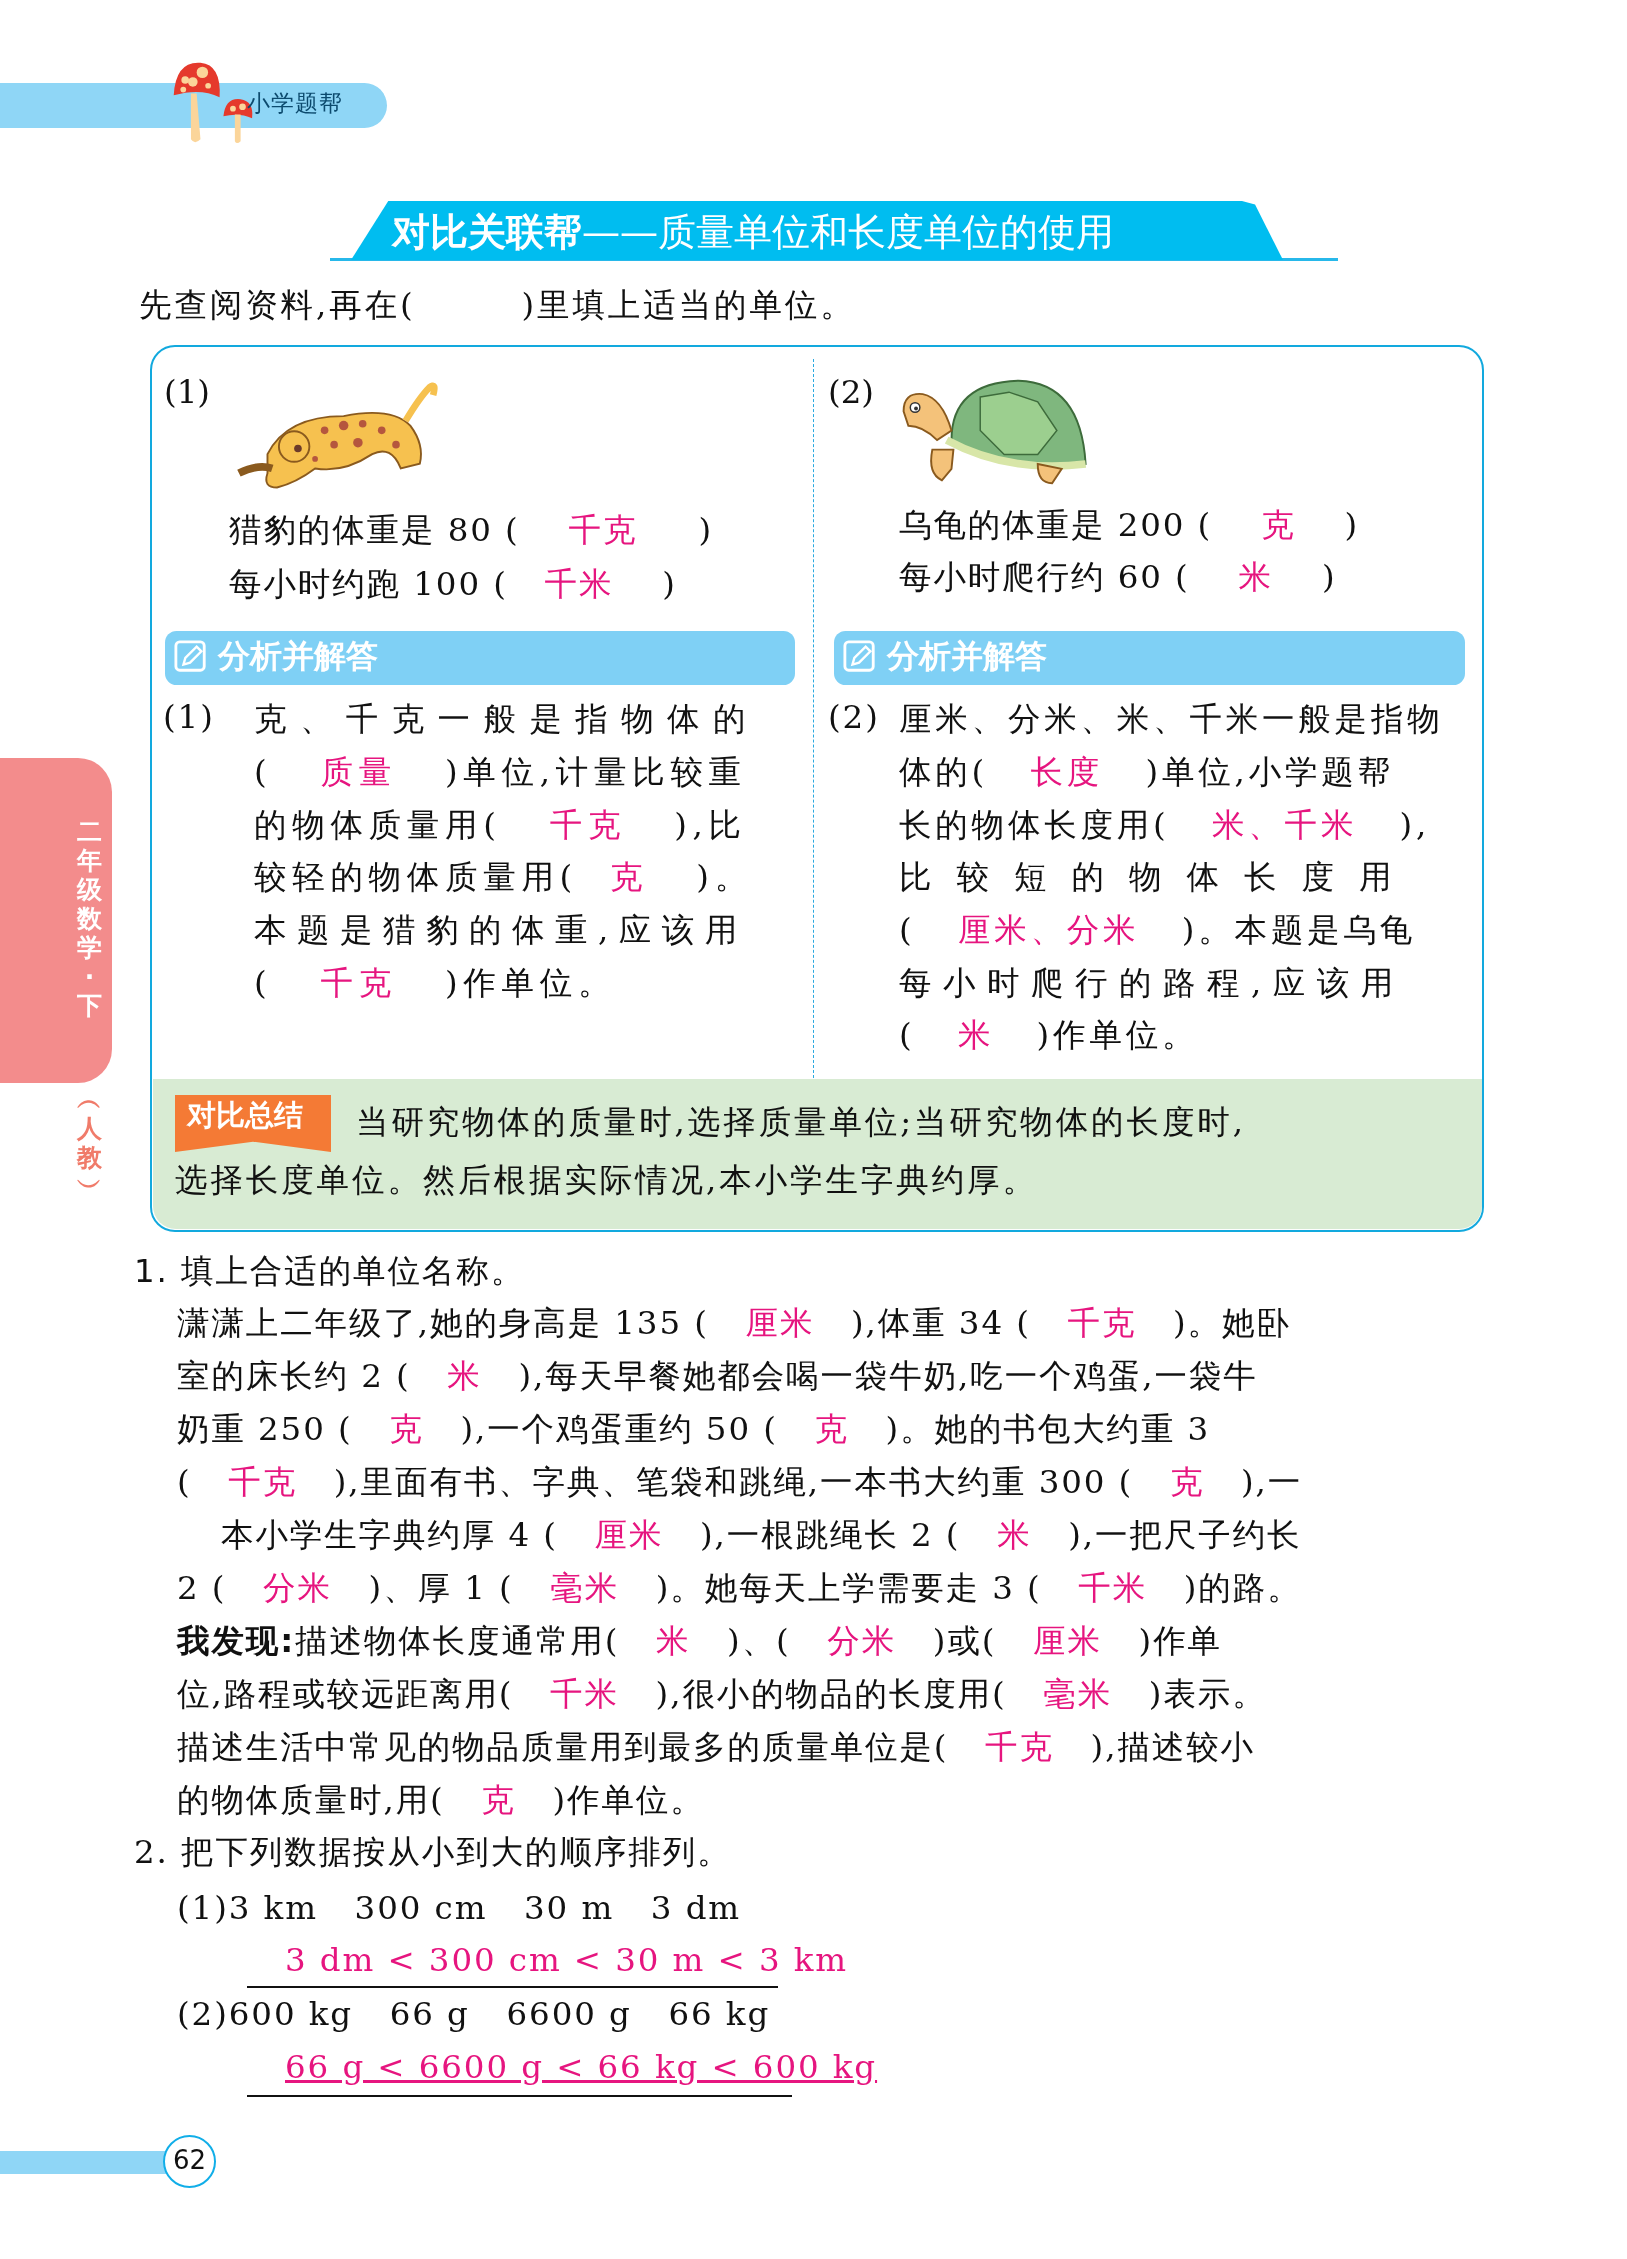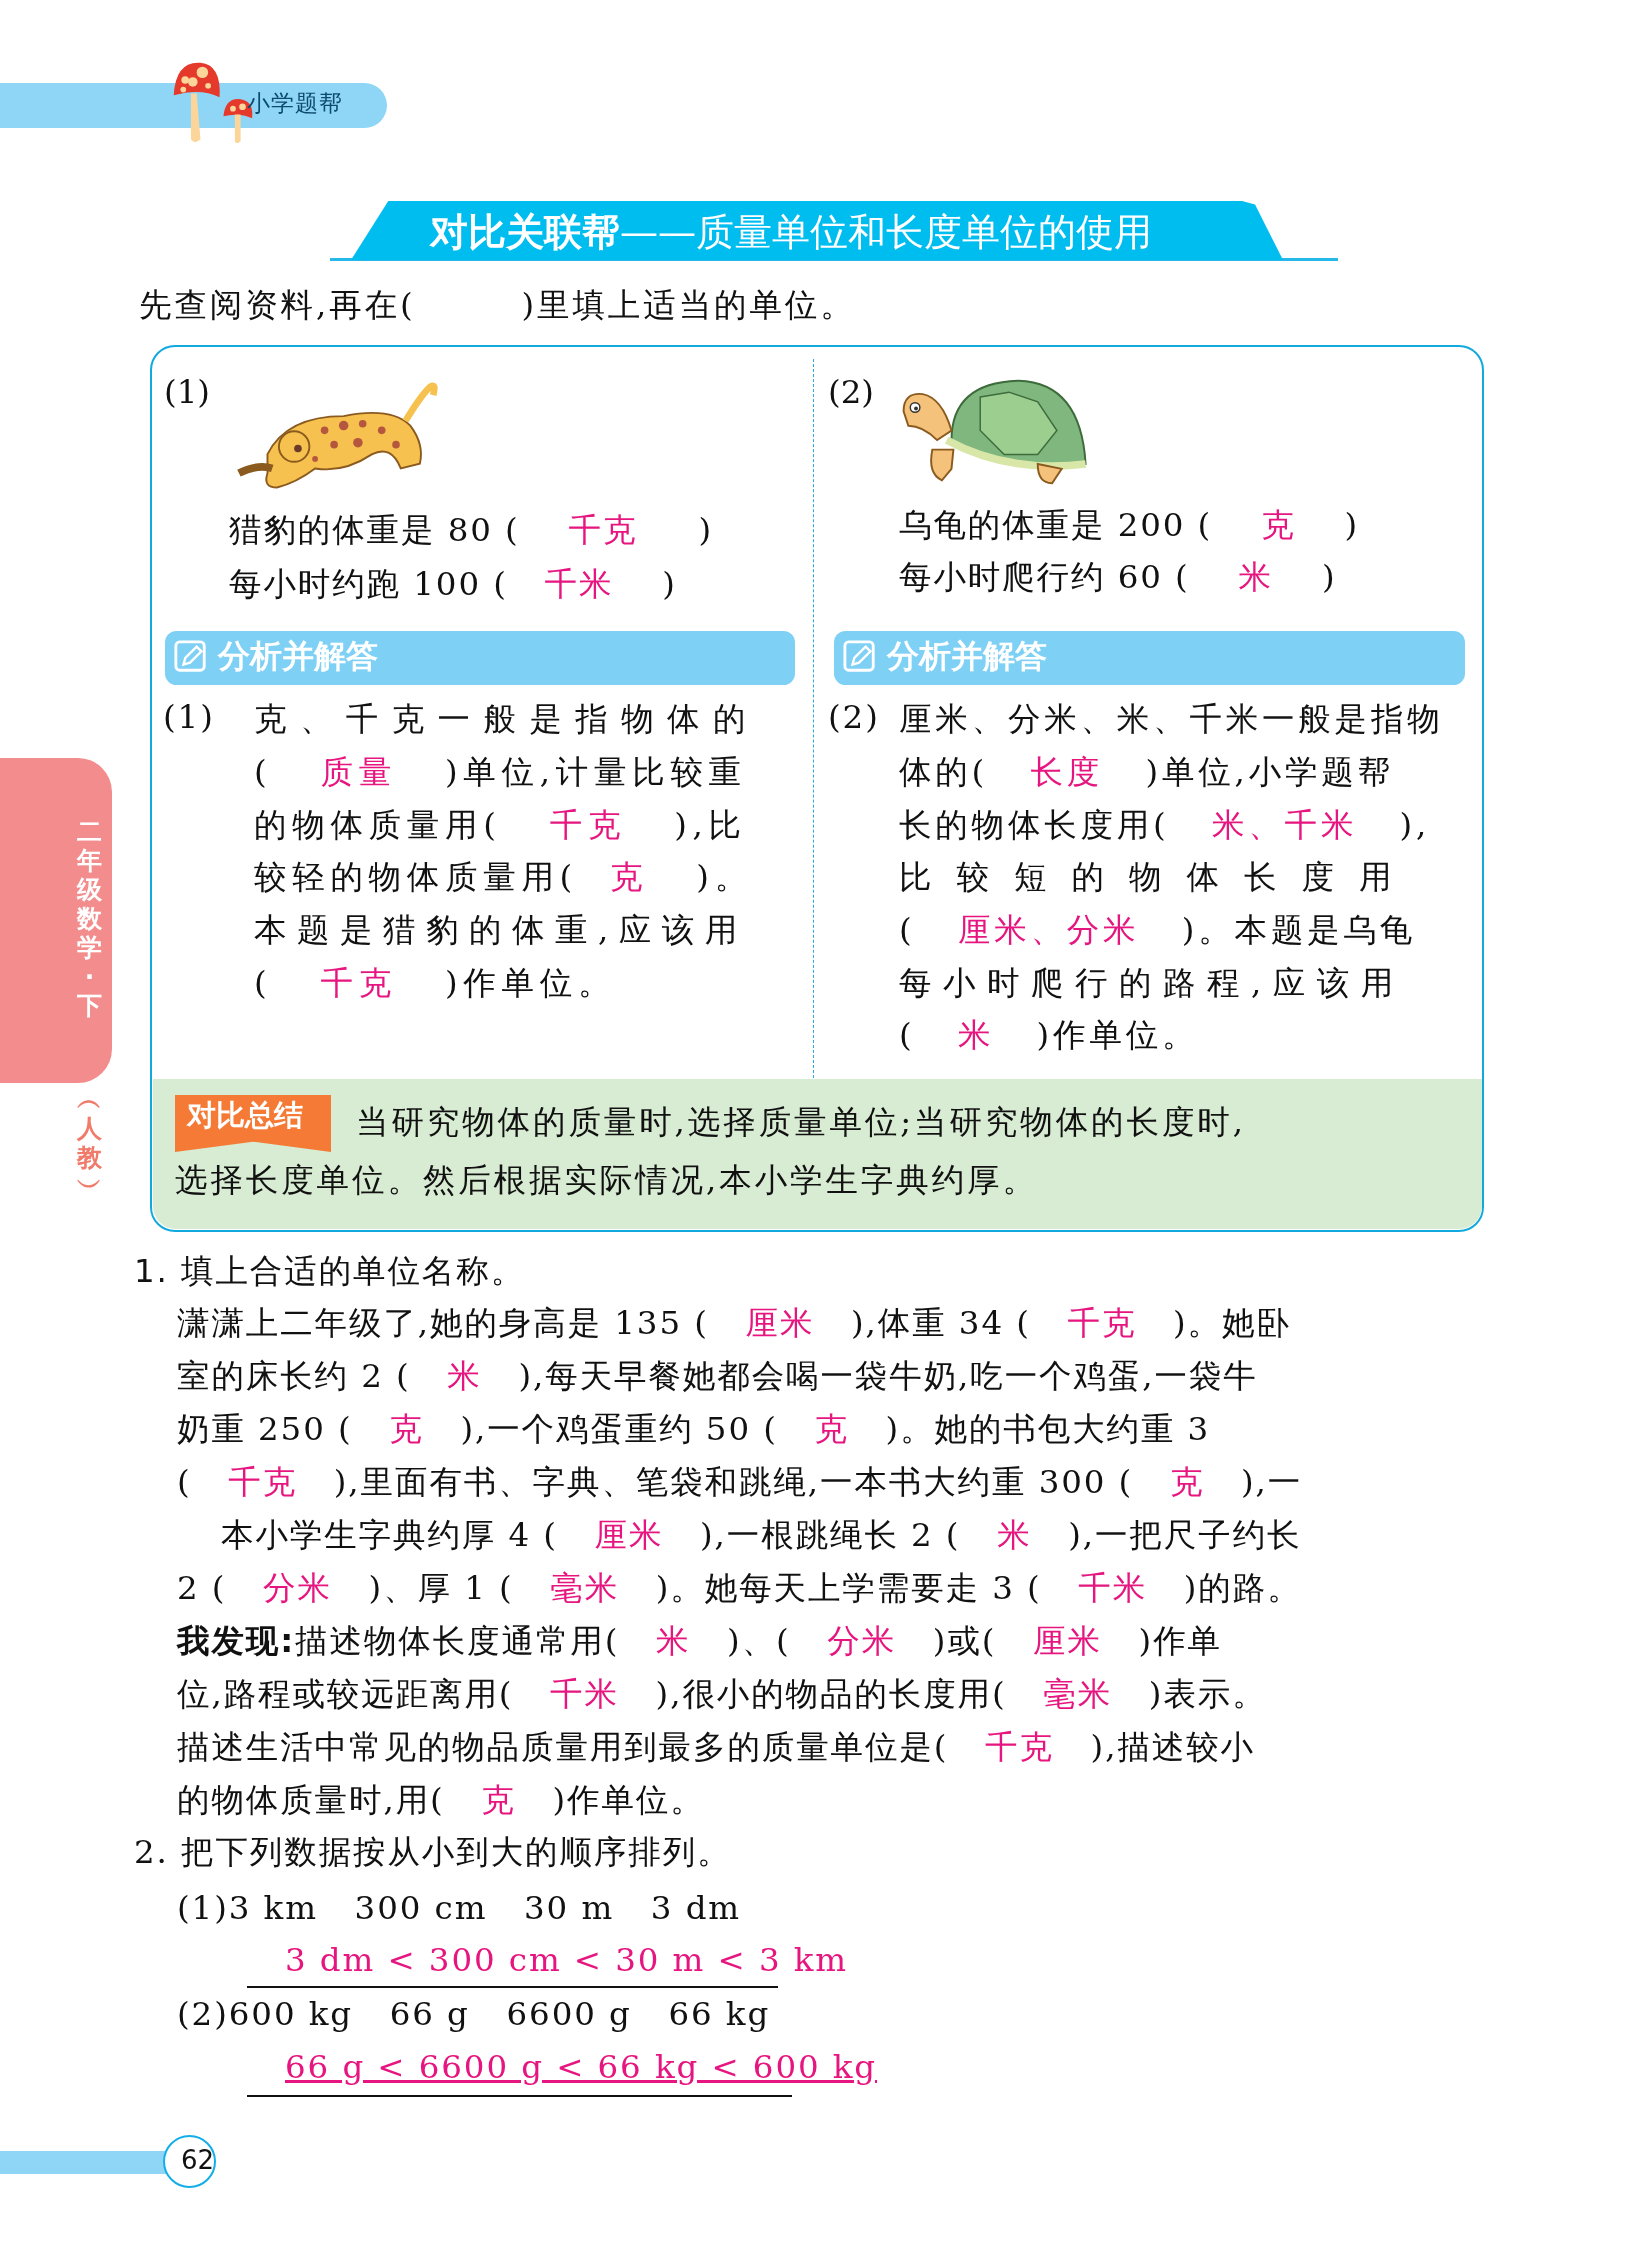--- a/index.html
+++ b/index.html
@@ -9,21 +9,21 @@
 
   
   .top-bar { left: 0; top: 83px; width: 387px; height: 45px; background: #8fd6f6; border-radius: 0 23px 23px 0; }
   .top-bar-label { left: 247px; top: 88px; font-family: "DejaVu Sans", sans-serif; font-size: 23px; color: #0c4a6e; letter-spacing: 1px; }
   .mushroom { left: 164px; top: 59px; width: 115px; height: 86px; }
 
   
   .banner-line { left: 330px; top: 258px; width: 1008px; height: 2.9px; background: #27b8ea; }
   .banner { left: 351px; top: 201px; width: 932px; height: 59px; background: #00bdf0;
             clip-path: polygon(0 100%, 4% 0, 95.6% 0, 97% 6%, 100% 100%); }
-  .banner-text { left: 392px; top: 206px; height: 53px; line-height: 53px; color: #fff; font-size: 38px; white-space: nowrap; margin-left: 38px; }
+  .banner-text { left: 392px; top: 206px; height: 53px; line-height: 53px; color: #fff; font-size: 38px; white-space: nowrap; }
   .banner-text .bold { font-family: "DejaVu Sans", sans-serif; font-weight: bold; }
   .banner-text .thin { font-family: "DejaVu Serif", serif; font-weight: normal; }
 
   .instruction { left: 139px; top: 284px; font-size: 32.5px; letter-spacing: 2.9px; white-space: pre; }
 
   
   .main-box { left: 150px; top: 345px; width: 1334px; height: 887px; border: 2.9px solid #12a9de; border-radius: 25px; overflow: hidden; background: #fff; }
   .divider { left: 813px; top: 359px; width: 0; height: 719px; border-left: 1.9px dashed #2aa9e0; }
   .summary-band { left: 153px; top: 1079px; width: 1329px; height: 150px; background: #d8ebd3; border-radius: 0 0 23px 23px; }
 
@@ -40,21 +40,21 @@
   .summary-tag-text { left: 187px; top: 1096px; font-family: "DejaVu Sans", sans-serif; font-weight: bold; color: #fff; font-size: 29px; }
 
   
   .side-tab { left: 0; top: 758px; width: 112px; height: 325px; background: #f38c8c; border-radius: 0 34px 34px 0; }
   .side-tab-text { left: 75px; top: 817px; width: 29px; font-family: "DejaVu Sans", sans-serif; font-weight: bold; color: #fff; font-size: 25px; line-height: 29px; text-align: center; }
   .side-edition { left: 75px; top: 1085px; width: 29px; font-family: "DejaVu Sans", sans-serif; font-weight: bold; color: #f07b6a; font-size: 25px; line-height: 29px; text-align: center; }
 
   
   .page-bar { left: 0; top: 2151px; width: 167px; height: 23px; background: #8fd6f6; }
   .page-circle { left: 163px; top: 2135px; width: 53px; height: 53px; border: 2.9px solid #11aee8; border-radius: 50%; background: #fff;
-                 font-family: "DejaVu Sans", sans-serif; font-size: 26px; line-height: 47px; text-align: right; color: #111; }
+                 font-family: "DejaVu Sans", sans-serif; font-size: 26px; line-height: 47px; text-align: center; color: #111; }
 
   .underline { height: 1.9px; background: #111; }
   .bold-cn { font-family: "DejaVu Sans", sans-serif; font-weight: bold; }
 </style>
 </head>
 <body>
 
 <div class="abs top-bar"></div>
 <svg class="abs mushroom" viewBox="0 0 120 90">
   <path d="M10 38 Q12 2 38 4 Q60 6 58 40 Q38 30 10 38 Z" fill="#e5392c"></path>

